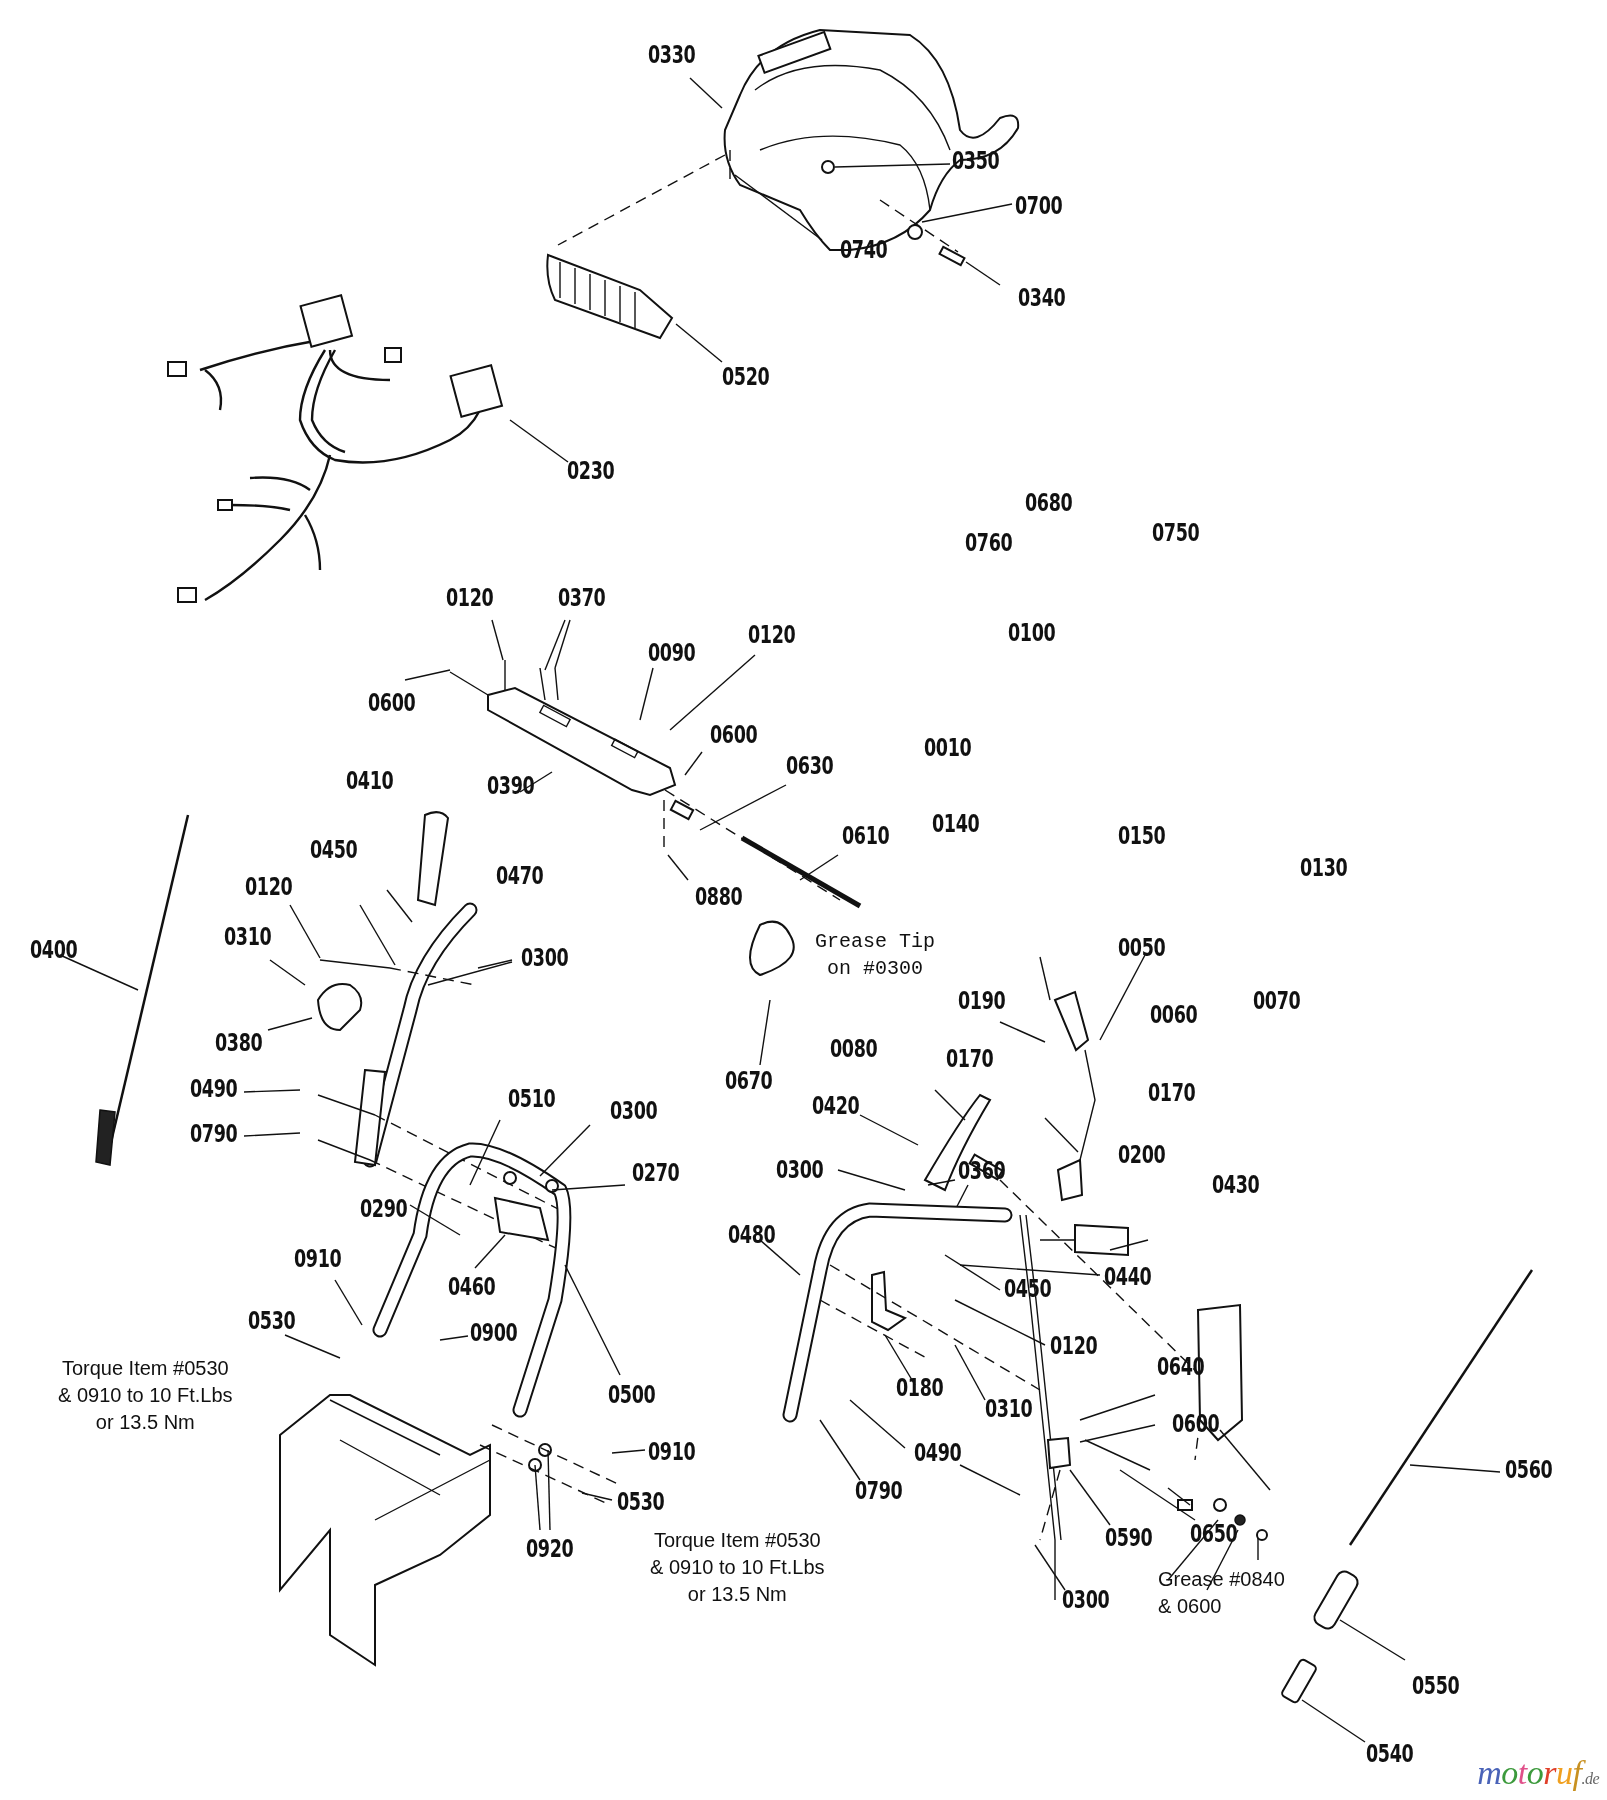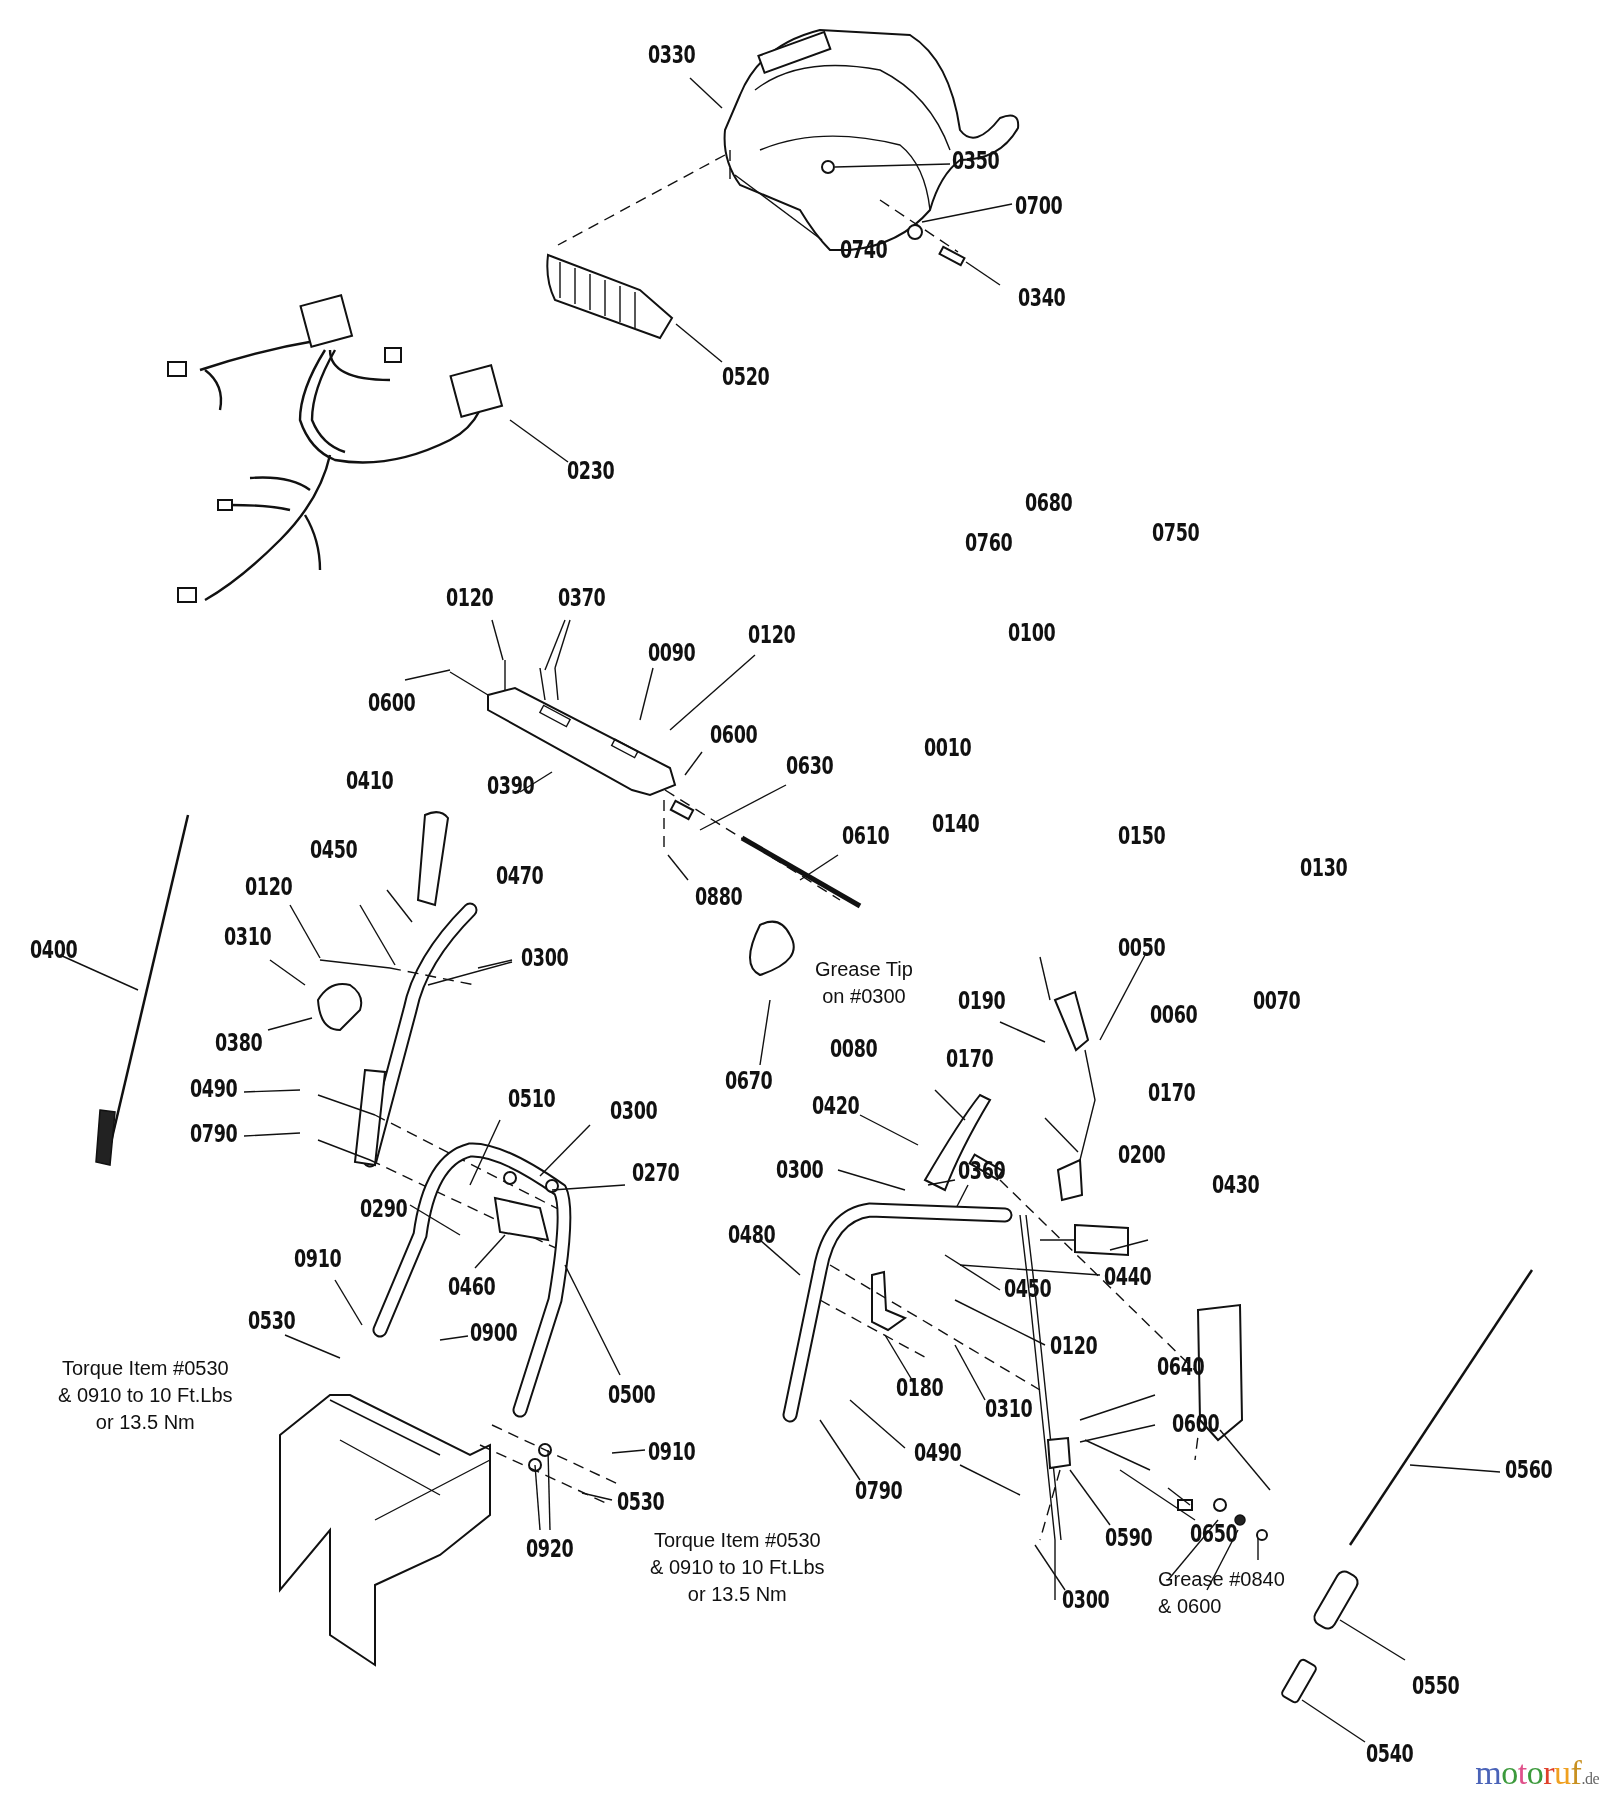--- a/index.html
+++ b/index.html
@@ -7,21 +7,21 @@
          font-family: "Liberation Sans", "DejaVu Sans", sans-serif; }
   #diagram { position: absolute; left: 0; top: 0; width: 1607px; height: 1800px; }
   .part-label { position: absolute; font-family: "DejaVu Sans Condensed", "DejaVu Sans", sans-serif;
                 font-weight: bold; font-size: 25px; color: #111; letter-spacing: -0.5px;
                 transform: scaleX(0.78); transform-origin: left top; white-space: nowrap; line-height: 1; }
   .note { position: absolute; font-family: "Liberation Sans", sans-serif; font-size: 20px;
           color: #111; text-align: center; line-height: 27px; white-space: nowrap; }
   .note.left { text-align: left; }
   .note span { display: block; }
   #watermark { position: absolute; right: 8px; bottom: 10px; font-family: "Liberation Serif", serif;
-               font-size: 34px; letter-spacing: -0.5px; line-height: 1; }
+               font-size: 34px; letter-spacing: -0.5px; line-height: 1; font-style: italic; }
   #watermark .tld { font-size: 16px; color: #666; }
   svg .edge { fill: none; stroke: #111; stroke-width: 1.4; }
   svg .dash { fill: none; stroke: #111; stroke-width: 1.4; stroke-dasharray: 11 7; }
   svg .part { fill: #fff; stroke: #111; stroke-width: 2; }
   svg .dark { fill: #222; stroke: #111; stroke-width: 1.5; }
   svg .wire { fill: none; stroke: #111; stroke-width: 2.4; }
   svg .tube { fill: none; stroke: #111; stroke-width: 15; stroke-linecap: round; }
   svg .tube-in { fill: none; stroke: #fff; stroke-width: 11; stroke-linecap: round; }
 </style>
 </head>
@@ -302,21 +302,21 @@
     <div class="part-label" style="left: 855px; top: 1478px;">0790</div>
     <div class="part-label" style="left: 617px; top: 1489px;">0530</div>
     <div class="part-label" style="left: 1105px; top: 1525px;">0590</div>
     <div class="part-label" style="left: 1190px; top: 1521px;">0650</div>
     <div class="part-label" style="left: 526px; top: 1536px;">0920</div>
     <div class="part-label" style="left: 1062px; top: 1587px;">0300</div>
     <div class="part-label" style="left: 1412px; top: 1673px;">0550</div>
     <div class="part-label" style="left: 1366px; top: 1741px;">0540</div>
   </div>
 
-<div class="note" id="note-grease-tip" style="left:815px;top:956px;">
+<div class="note" id="note-grease-tip" style="left:815px;top:928px;font-family:Liberation Mono, monospace;">
   <span>Grease Tip</span>
   <span>on #0300</span>
 </div>
 <div class="note" style="left:58px;top:1355px;">
   <span>Torque Item #0530</span>
   <span>&amp; 0910 to 10 Ft.Lbs</span>
   <span>or 13.5 Nm</span>
 </div>
 <div class="note" style="left:650px;top:1527px;">
   <span>Torque Item #0530</span>

